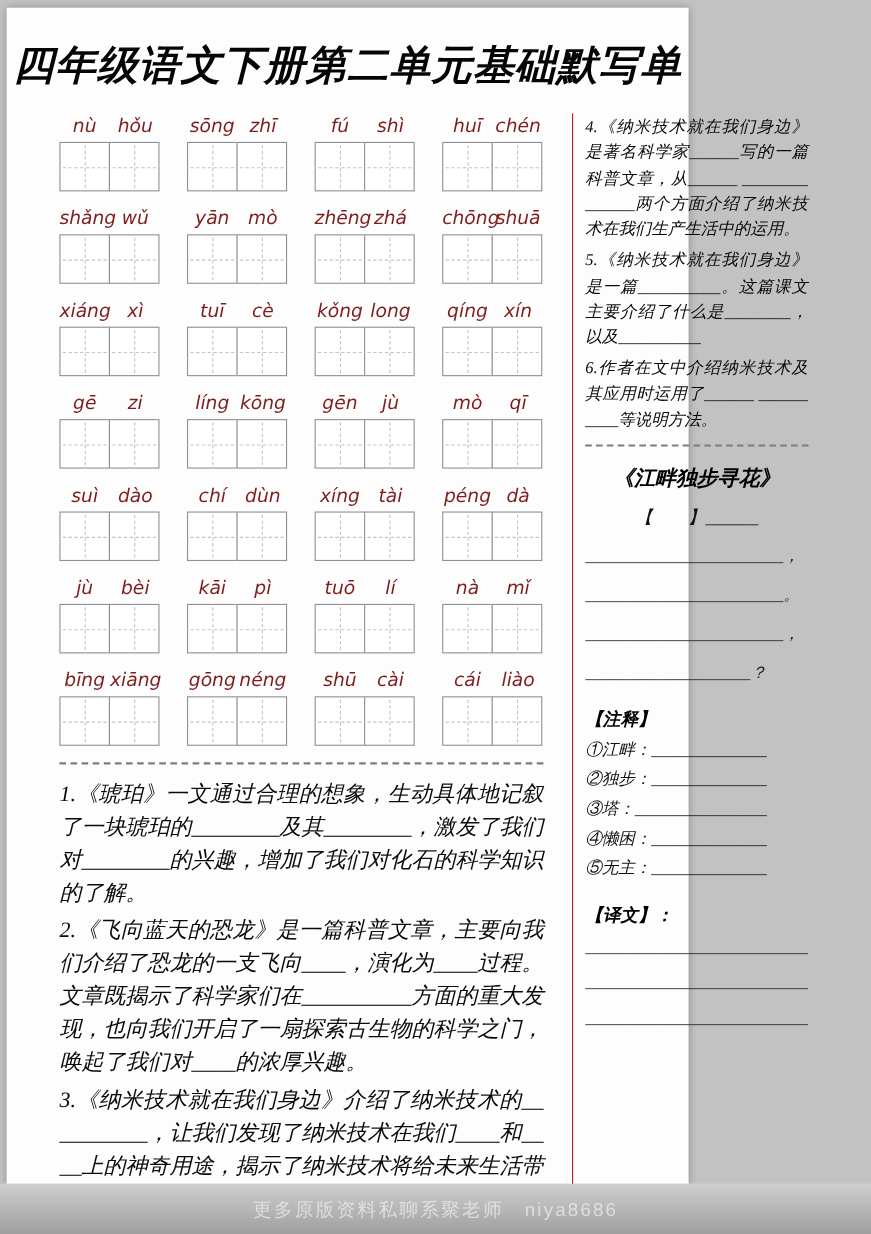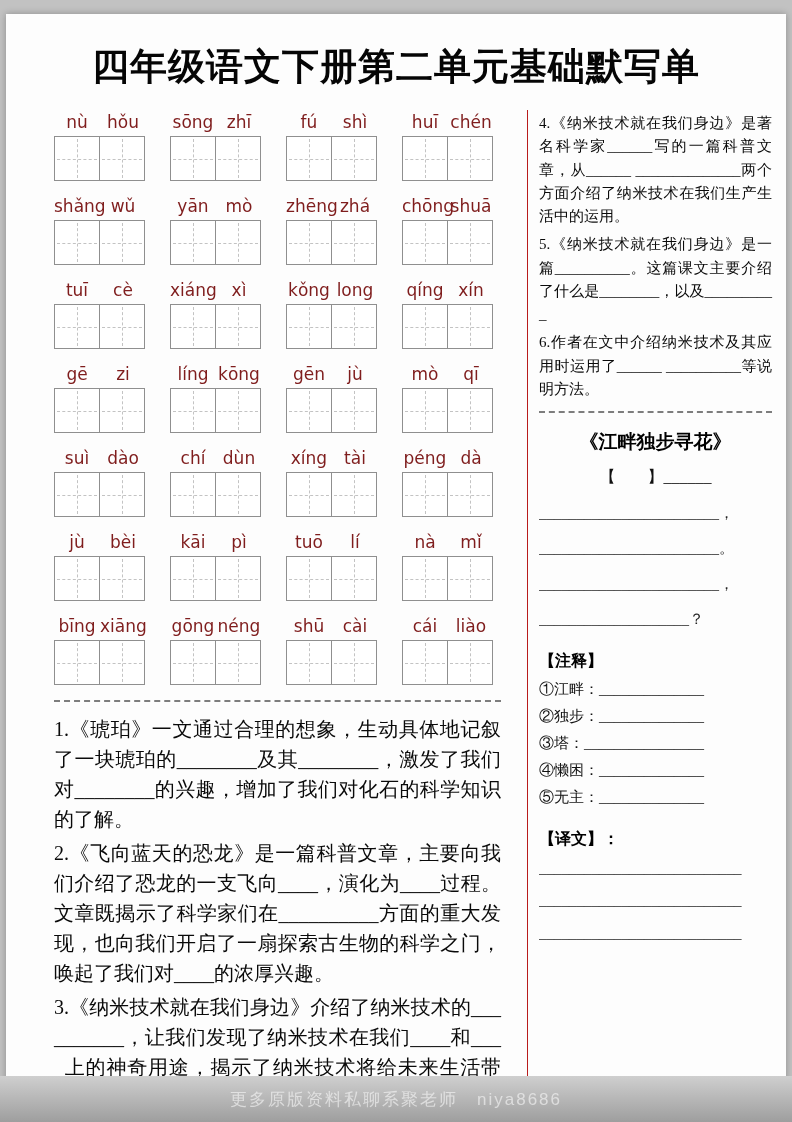--- a/index.html
+++ b/index.html
@@ -1,18 +1,18 @@
 <!DOCTYPE html>
 <html><head>
 <meta charset="utf-8">
 <style>
   *{margin:0;padding:0;box-sizing:border-box;}
   html,body{width:792px;height:1122px;}
   body{background:#c2c2c2;font-family:"Liberation Serif",serif;position:relative;overflow:hidden;}
-  .paper{position:absolute;left:6px;top:14px;width:780px;height:1070px;background:#fdfdfd;box-shadow:0 0 7px rgba(0,0,0,.28);}
+  .paper{position:absolute;left:6px;top:7px;width:620px;height:1070px;background:#fdfdfd;box-shadow:0 0 7px rgba(0,0,0,.28);font-style:italic;}
   .title{text-align:center;margin-top:28px;font-size:37px;font-weight:bold;color:#050505;letter-spacing:1px;}
   .content{display:flex;margin-top:18px;align-items:stretch;}
   .left-col{width:521px;padding:2px 26px 0 48px;}
   .right-col{flex:1;border-left:1px solid #b91c1c;padding:2px 14px 0 11px;}
   .pinyin-row{display:flex;gap:24px;margin-bottom:15px;}
   .word-group{width:92px;}
   .pinyin-label{display:flex;margin-bottom:4px;}
   .pinyin-syllable{width:46px;text-align:center;font-family:"DejaVu Sans",sans-serif;font-size:17px;color:#7f1d1d;}
   .box-pair{display:flex;}
   .tian-box{width:46px;height:45px;border:1px solid #8f8f8f;margin-right:-1px;position:relative;background:#fff;}
@@ -122,32 +122,32 @@
               </div>
               <div class="box-pair">
                 <div class="tian-box"></div>
                 <div class="tian-box"></div>
               </div>
             </div>
           </div>
           <div class="pinyin-row">
             <div class="word-group">
               <div class="pinyin-label">
+                <span class="pinyin-syllable">xiáng</span>
+                <span class="pinyin-syllable">xì</span>
+              </div>
+              <div class="box-pair">
+                <div class="tian-box"></div>
+                <div class="tian-box"></div>
+              </div>
+            </div>
+            <div class="word-group">
+              <div class="pinyin-label">
                 <span class="pinyin-syllable">tuī</span>
                 <span class="pinyin-syllable">cè</span>
-              </div>
-              <div class="box-pair">
-                <div class="tian-box"></div>
-                <div class="tian-box"></div>
-              </div>
-            </div>
-            <div class="word-group">
-              <div class="pinyin-label">
-                <span class="pinyin-syllable">xiáng</span>
-                <span class="pinyin-syllable">xì</span>
               </div>
               <div class="box-pair">
                 <div class="tian-box"></div>
                 <div class="tian-box"></div>
               </div>
             </div>
             <div class="word-group">
               <div class="pinyin-label">
                 <span class="pinyin-syllable">kǒng</span>
                 <span class="pinyin-syllable">long</span>

